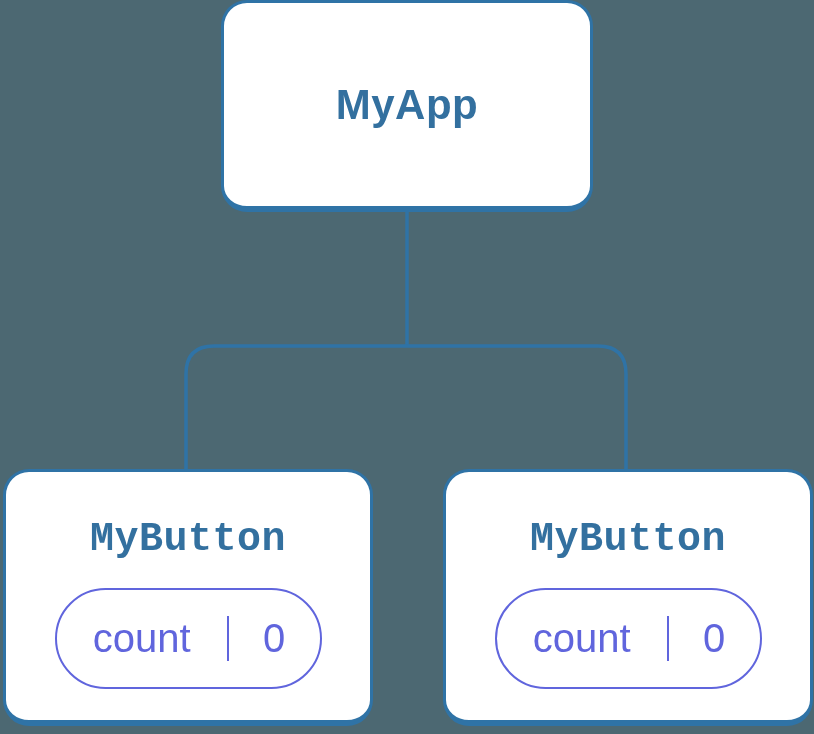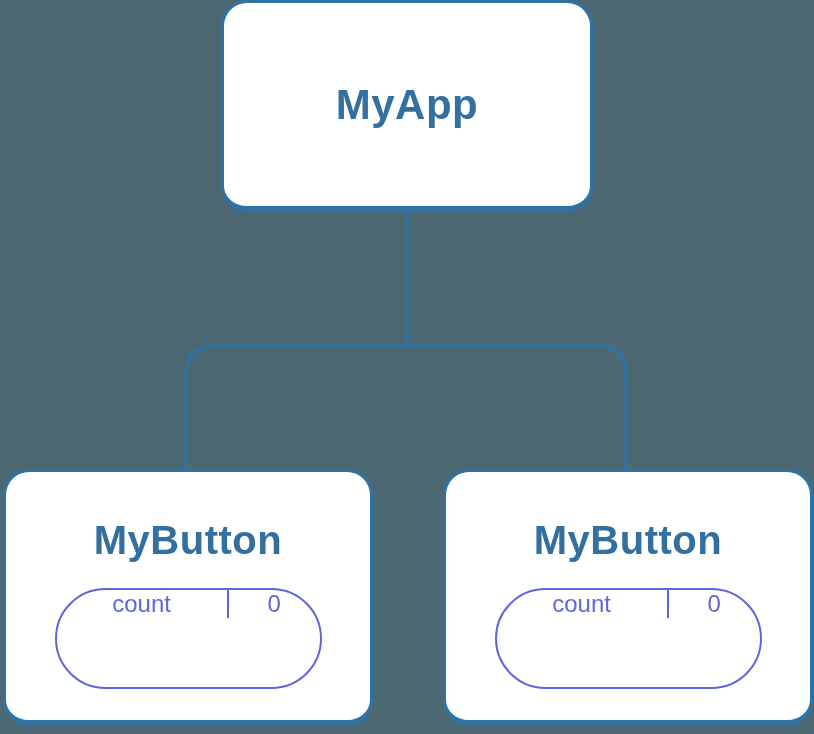--- a/index.html
+++ b/index.html
@@ -52,32 +52,33 @@
     color: var(--node-label);
     font-weight: 600;
     text-align: center;
     letter-spacing: 0.5px;
   }
   .node-root .node-label { font-size: 42px; }
   .node-child .node-label {
     font-size: 40px;
     margin-top: 44px;
     line-height: 48px;
+    font-family: Liberation Mono, monospace;
   }
   .state-pill {
     margin: 24px auto 0 auto;
     width: 267px;
     height: 101px;
     border: 2.5px solid var(--state-accent);
     border-radius: 56px;
     display: flex;
-    align-items: flex-start;
+    align-items: center;
     background: var(--node-background);
     color: var(--state-accent);
-    font-size: 24px;
+    font-size: 40px;
   }
   .state-key {
     width: 65.5%;
     display: flex;
     align-items: center;
     justify-content: center;
     border-right: 2.5px solid var(--state-accent);
   }
   .state-value {
     width: 34.5%;

